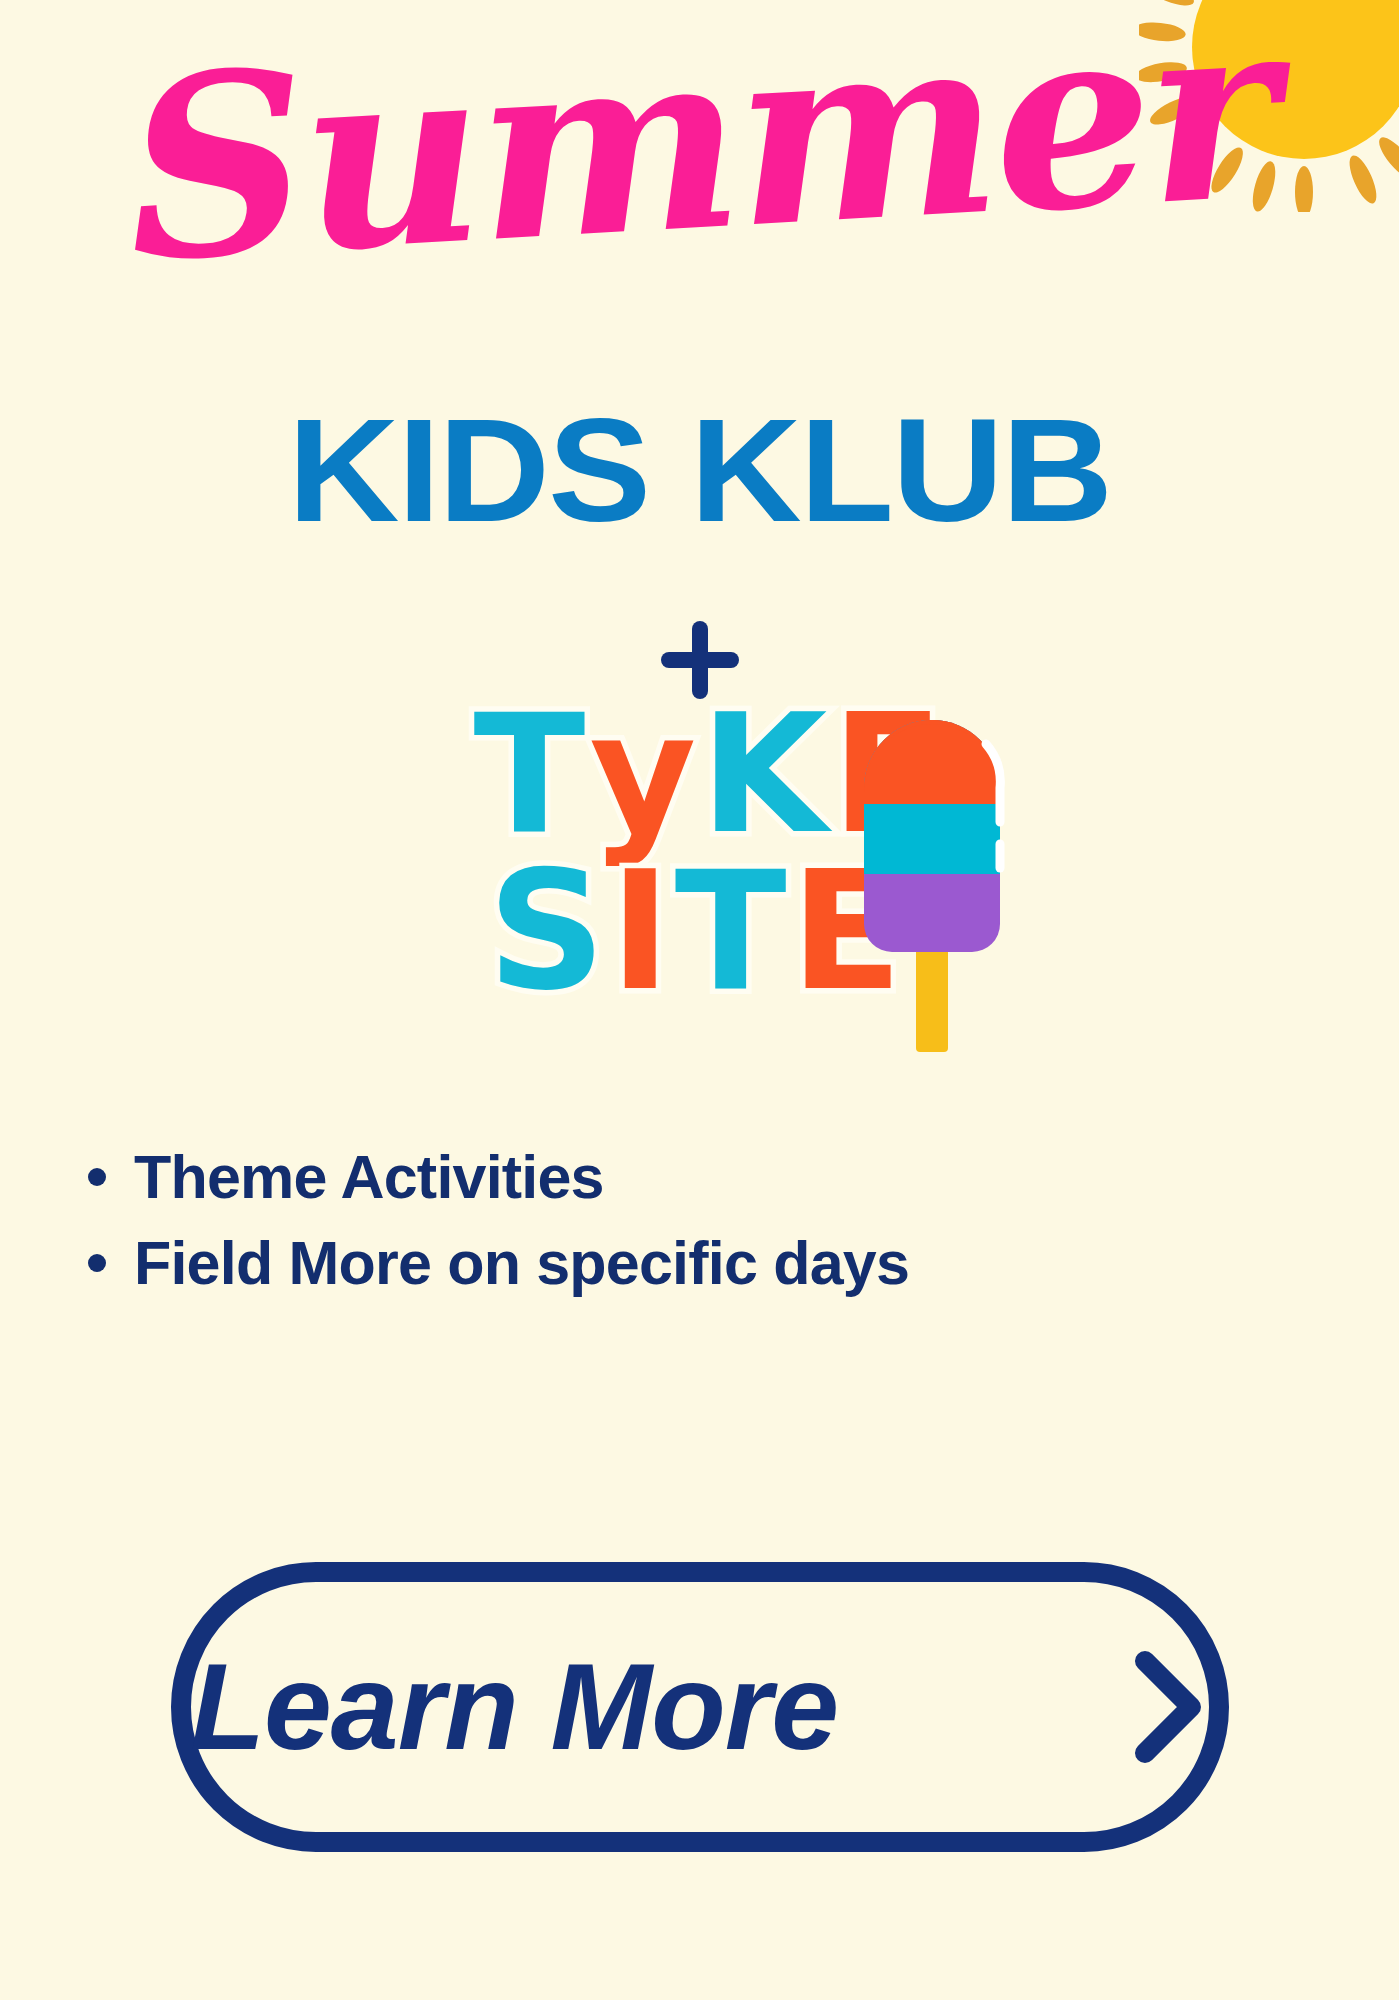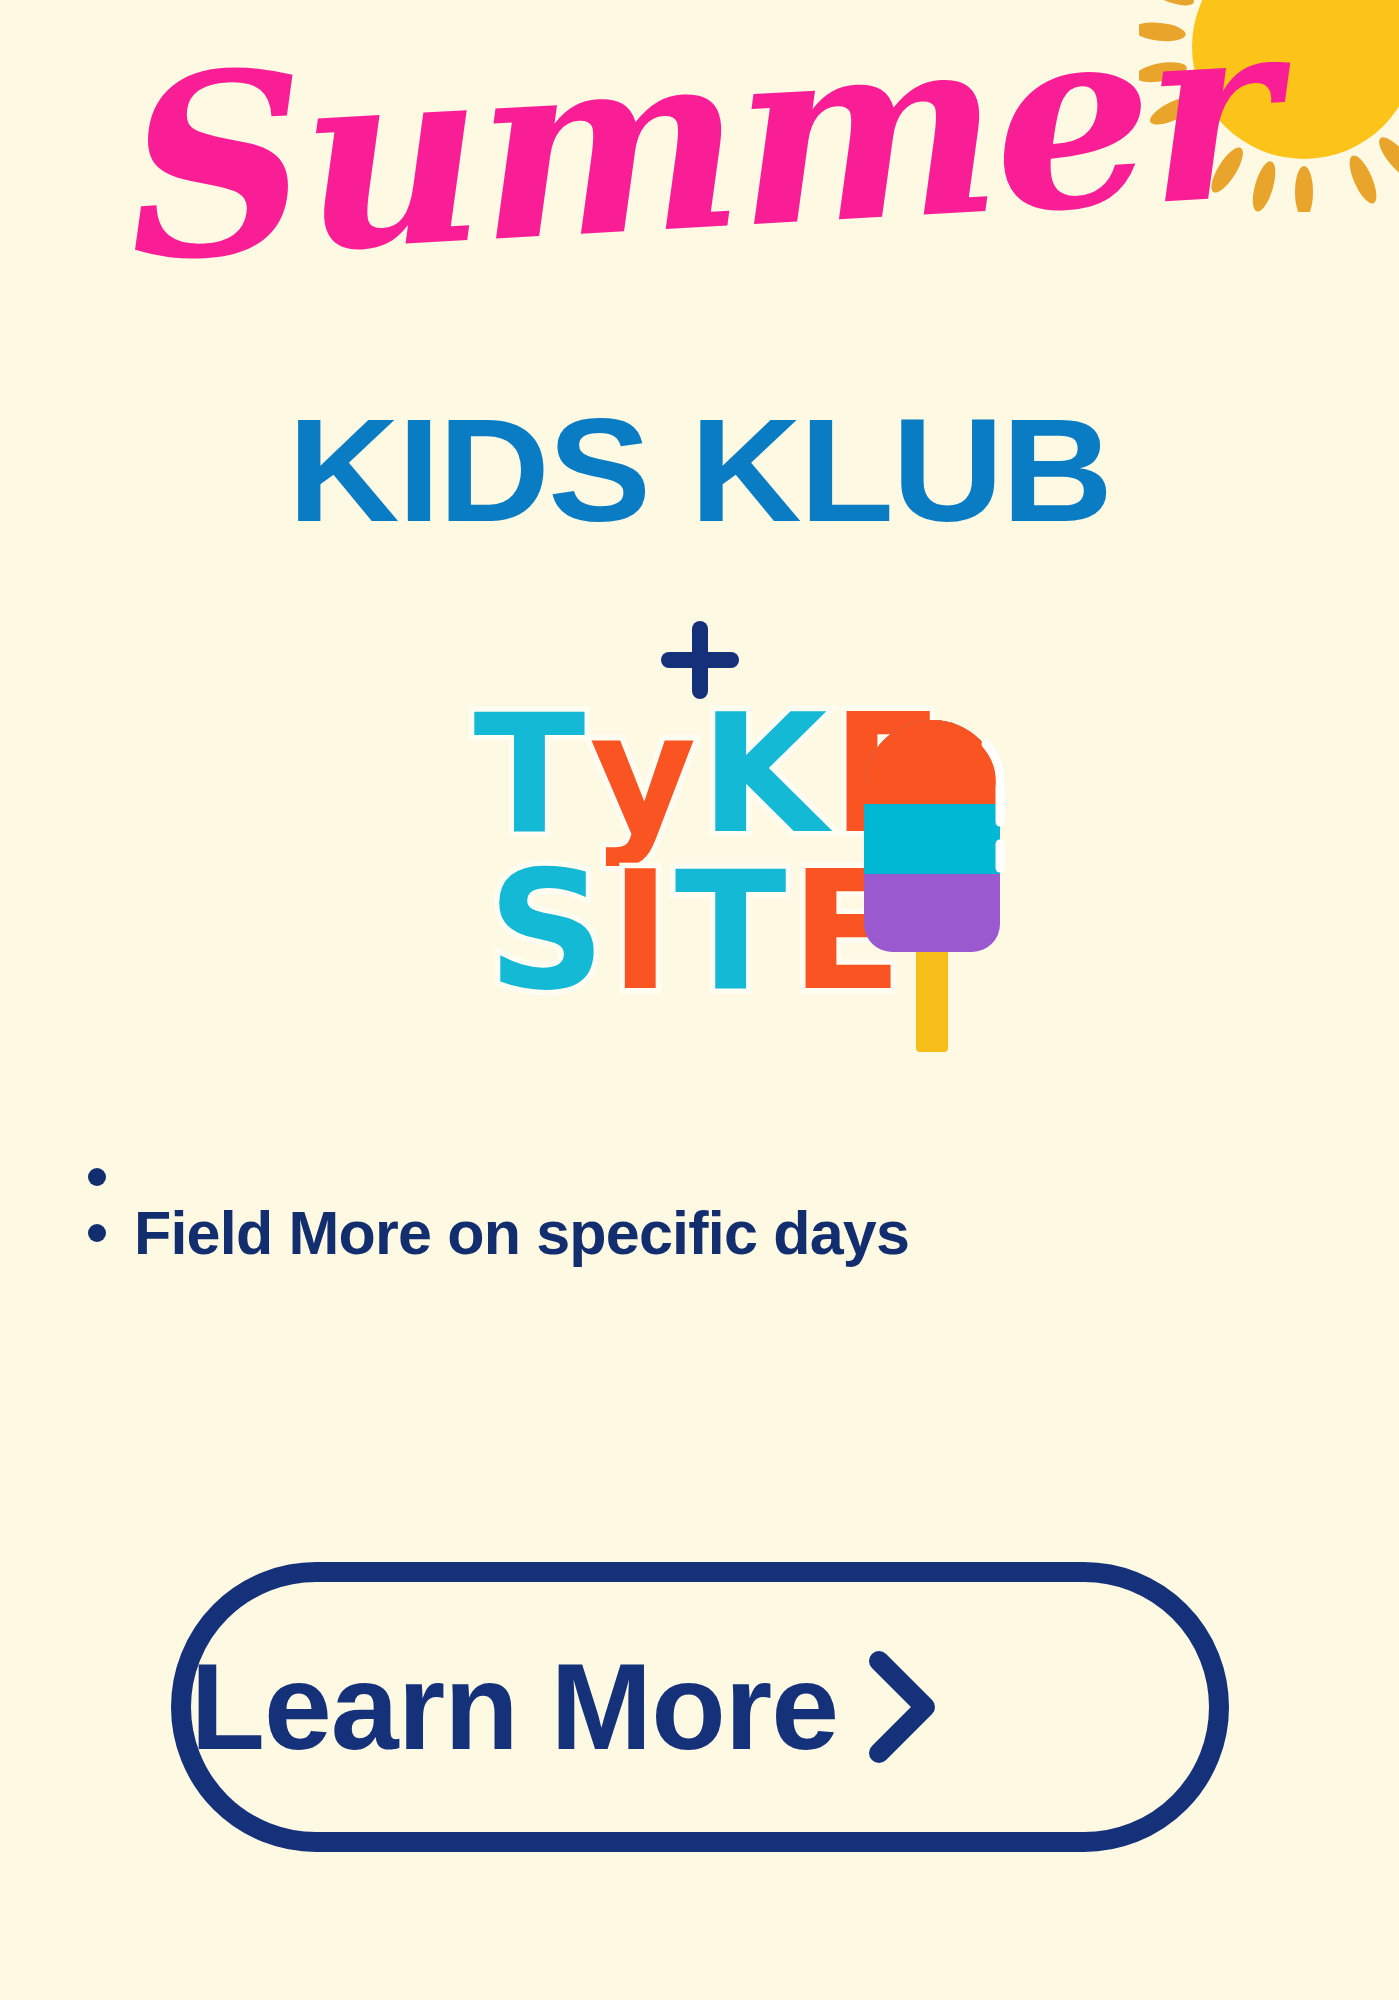--- a/index.html
+++ b/index.html
@@ -170,28 +170,29 @@
     position: absolute;
     top: 1562px;
     left: 0;
     width: 1399px;
     display: flex;
     justify-content: center;
   }
   .cta-button {
     display: flex;
     align-items: center;
-    justify-content: flex-start;
+    justify-content: space-between;
     gap: 23px;
     width: 1058px;
     height: 290px;
     border: 20px solid #14317A;
     border-radius: 150px;
     background: transparent;
     cursor: pointer;
+    font-style: italic;
   }
   .cta-label {
     font-family: "Liberation Sans", sans-serif;
     font-weight: bold;
     font-size: 122px;
     line-height: 1;
     color: #14317A;
     letter-spacing: -1px;
   }
   .cta-chevron { display:flex; align-items:center; }
@@ -315,20 +316,21 @@
       <path d="M16 112 L152 112 L152 96 A68 68 0 0 0 16 96 Z" fill="#FA5423"></path>
       <path d="M16 100 A68 68 0 0 1 152 100 L152 112 L16 112 Z" fill="#FA5423"></path>
       <path d="M138 52 A58 58 0 0 1 152 96 L152 130" fill="none" stroke="#FFFFFF" stroke-width="9" stroke-linecap="round"></path>
       <path d="M152 152 L152 176" fill="none" stroke="#FFFFFF" stroke-width="9" stroke-linecap="round"></path>
     </svg>
   </div>
 
   <div class="bullets">
     <div class="bullet-item">
       <span class="bullet-dot"></span>
+      <span class="bullet-text">Theme Activities</span>
     </div>
     <div class="bullet-item">
       <span class="bullet-dot"></span>
       <span class="bullet-text">Field More on specific days</span>
     </div>
   </div>
 
   <div class="cta-wrap">
     <button class="cta-button">
       <span class="cta-label">Learn More</span>

